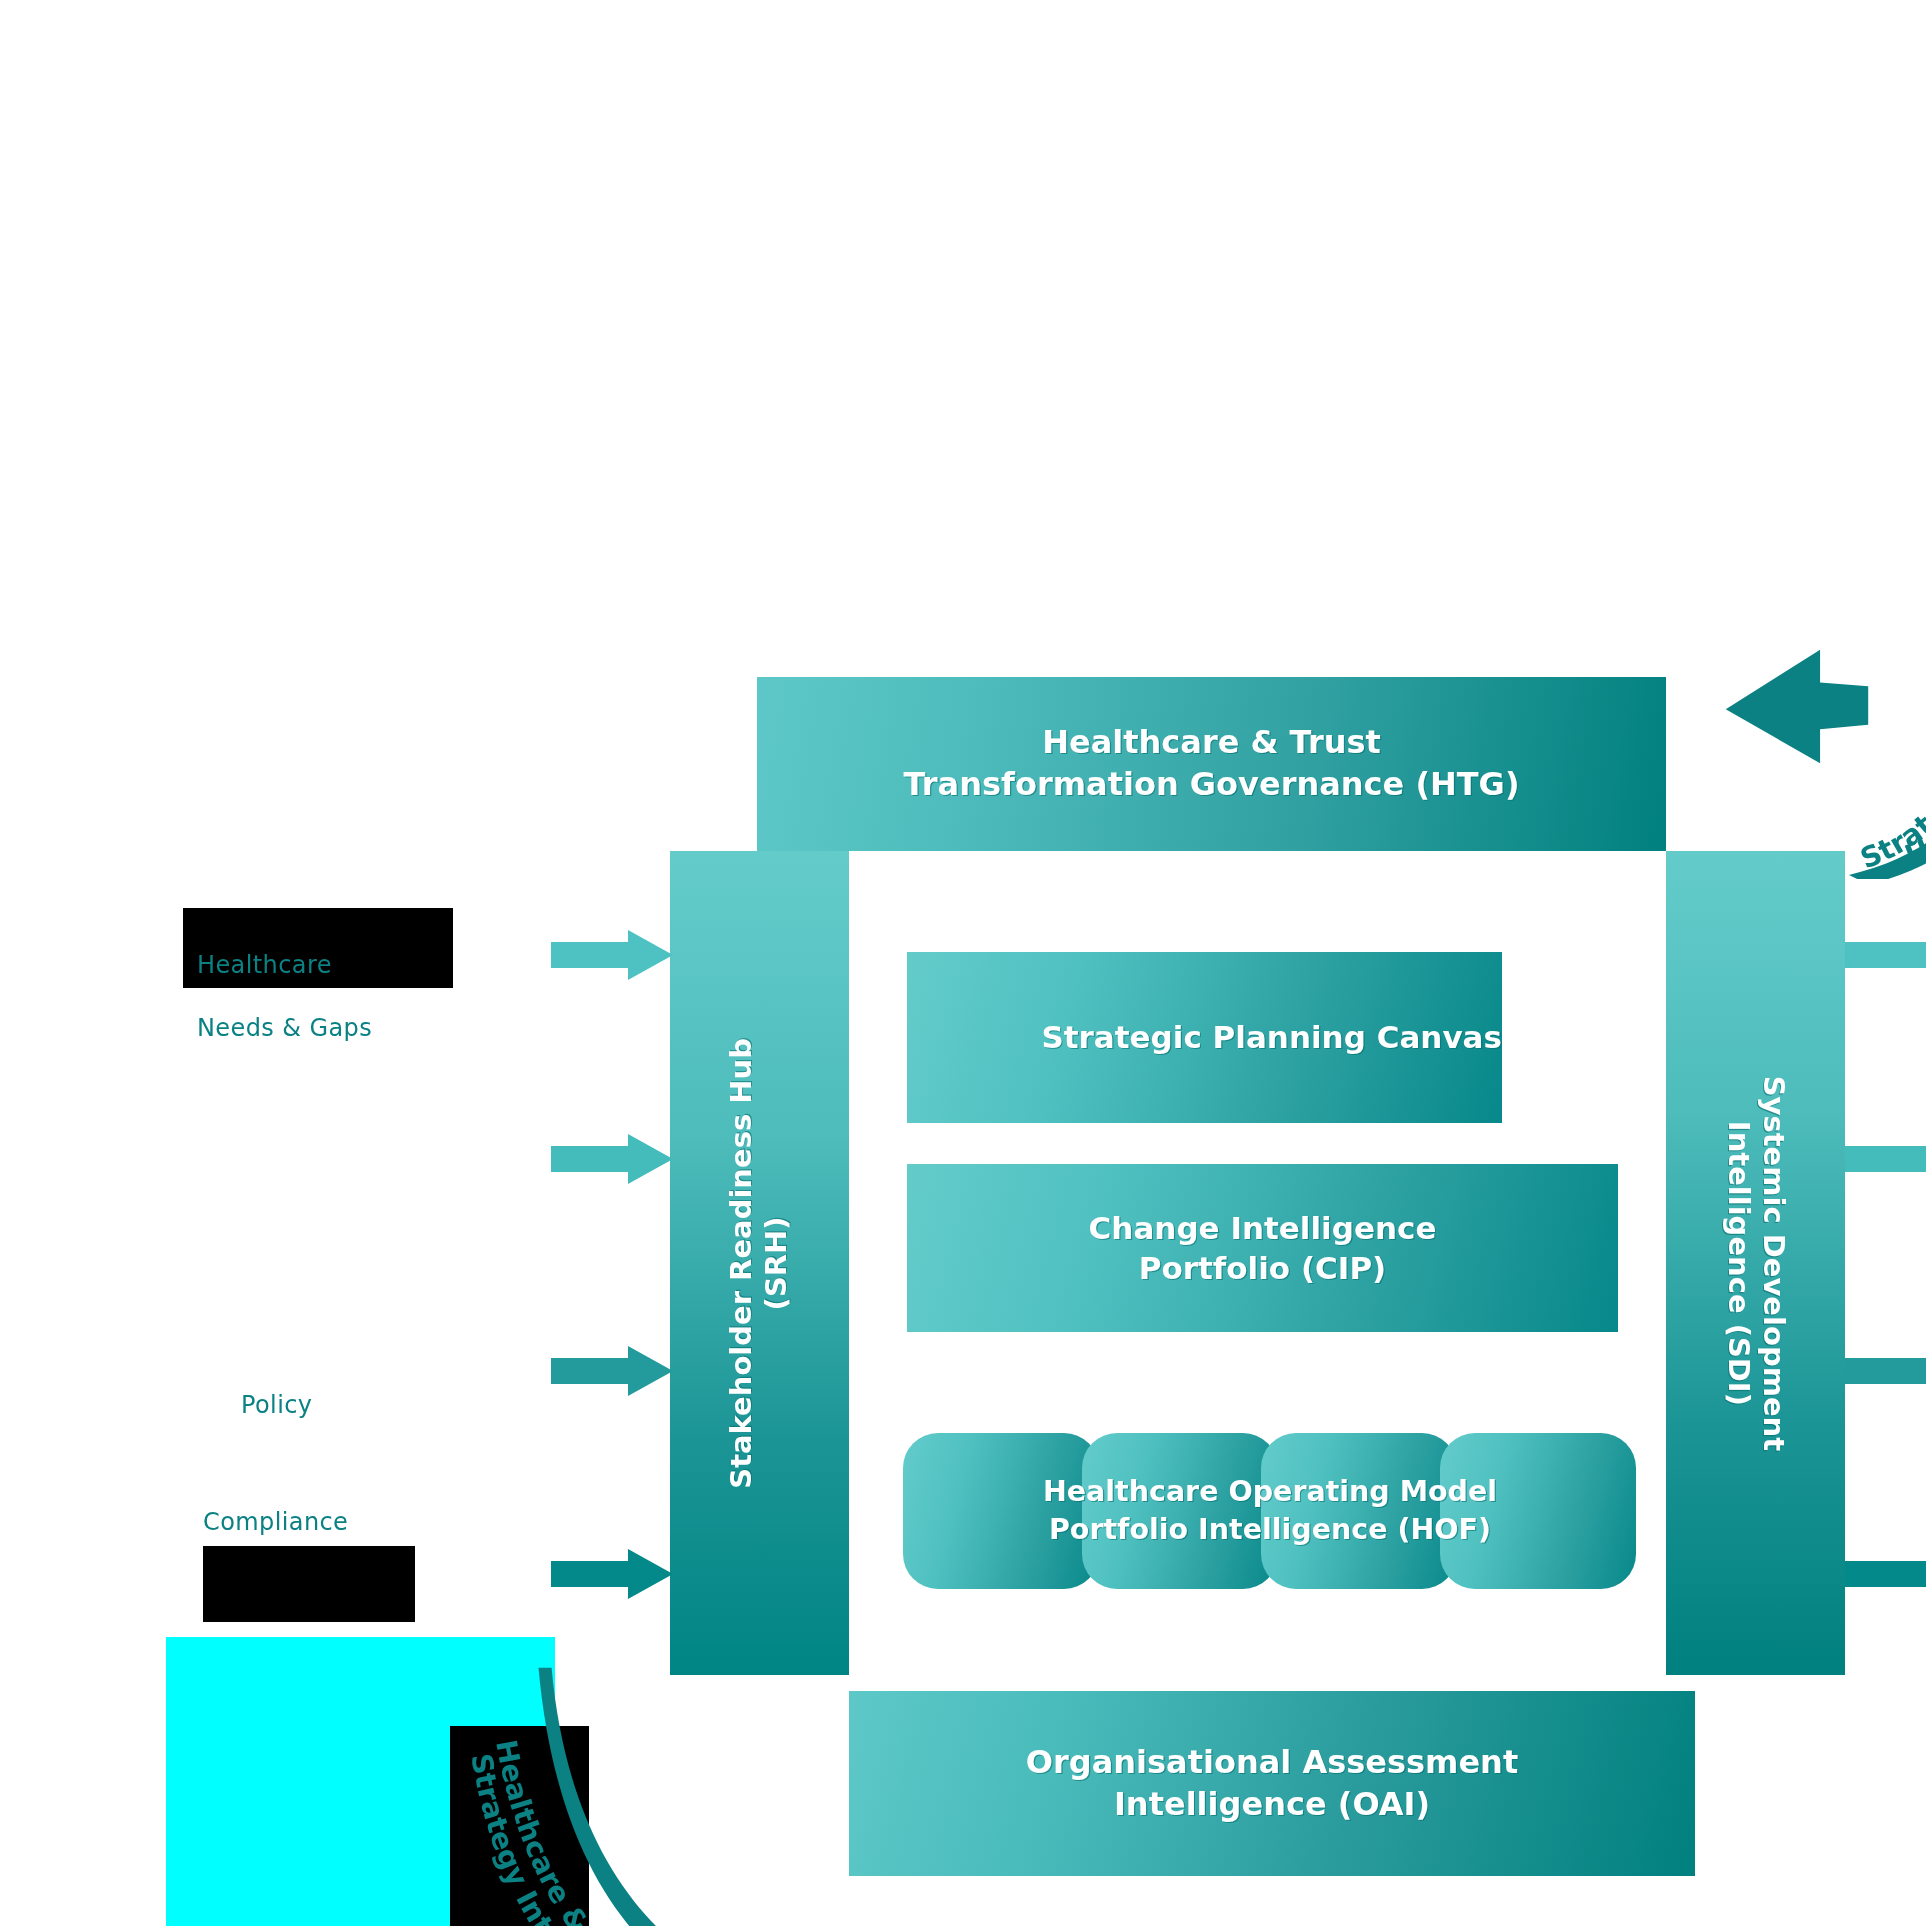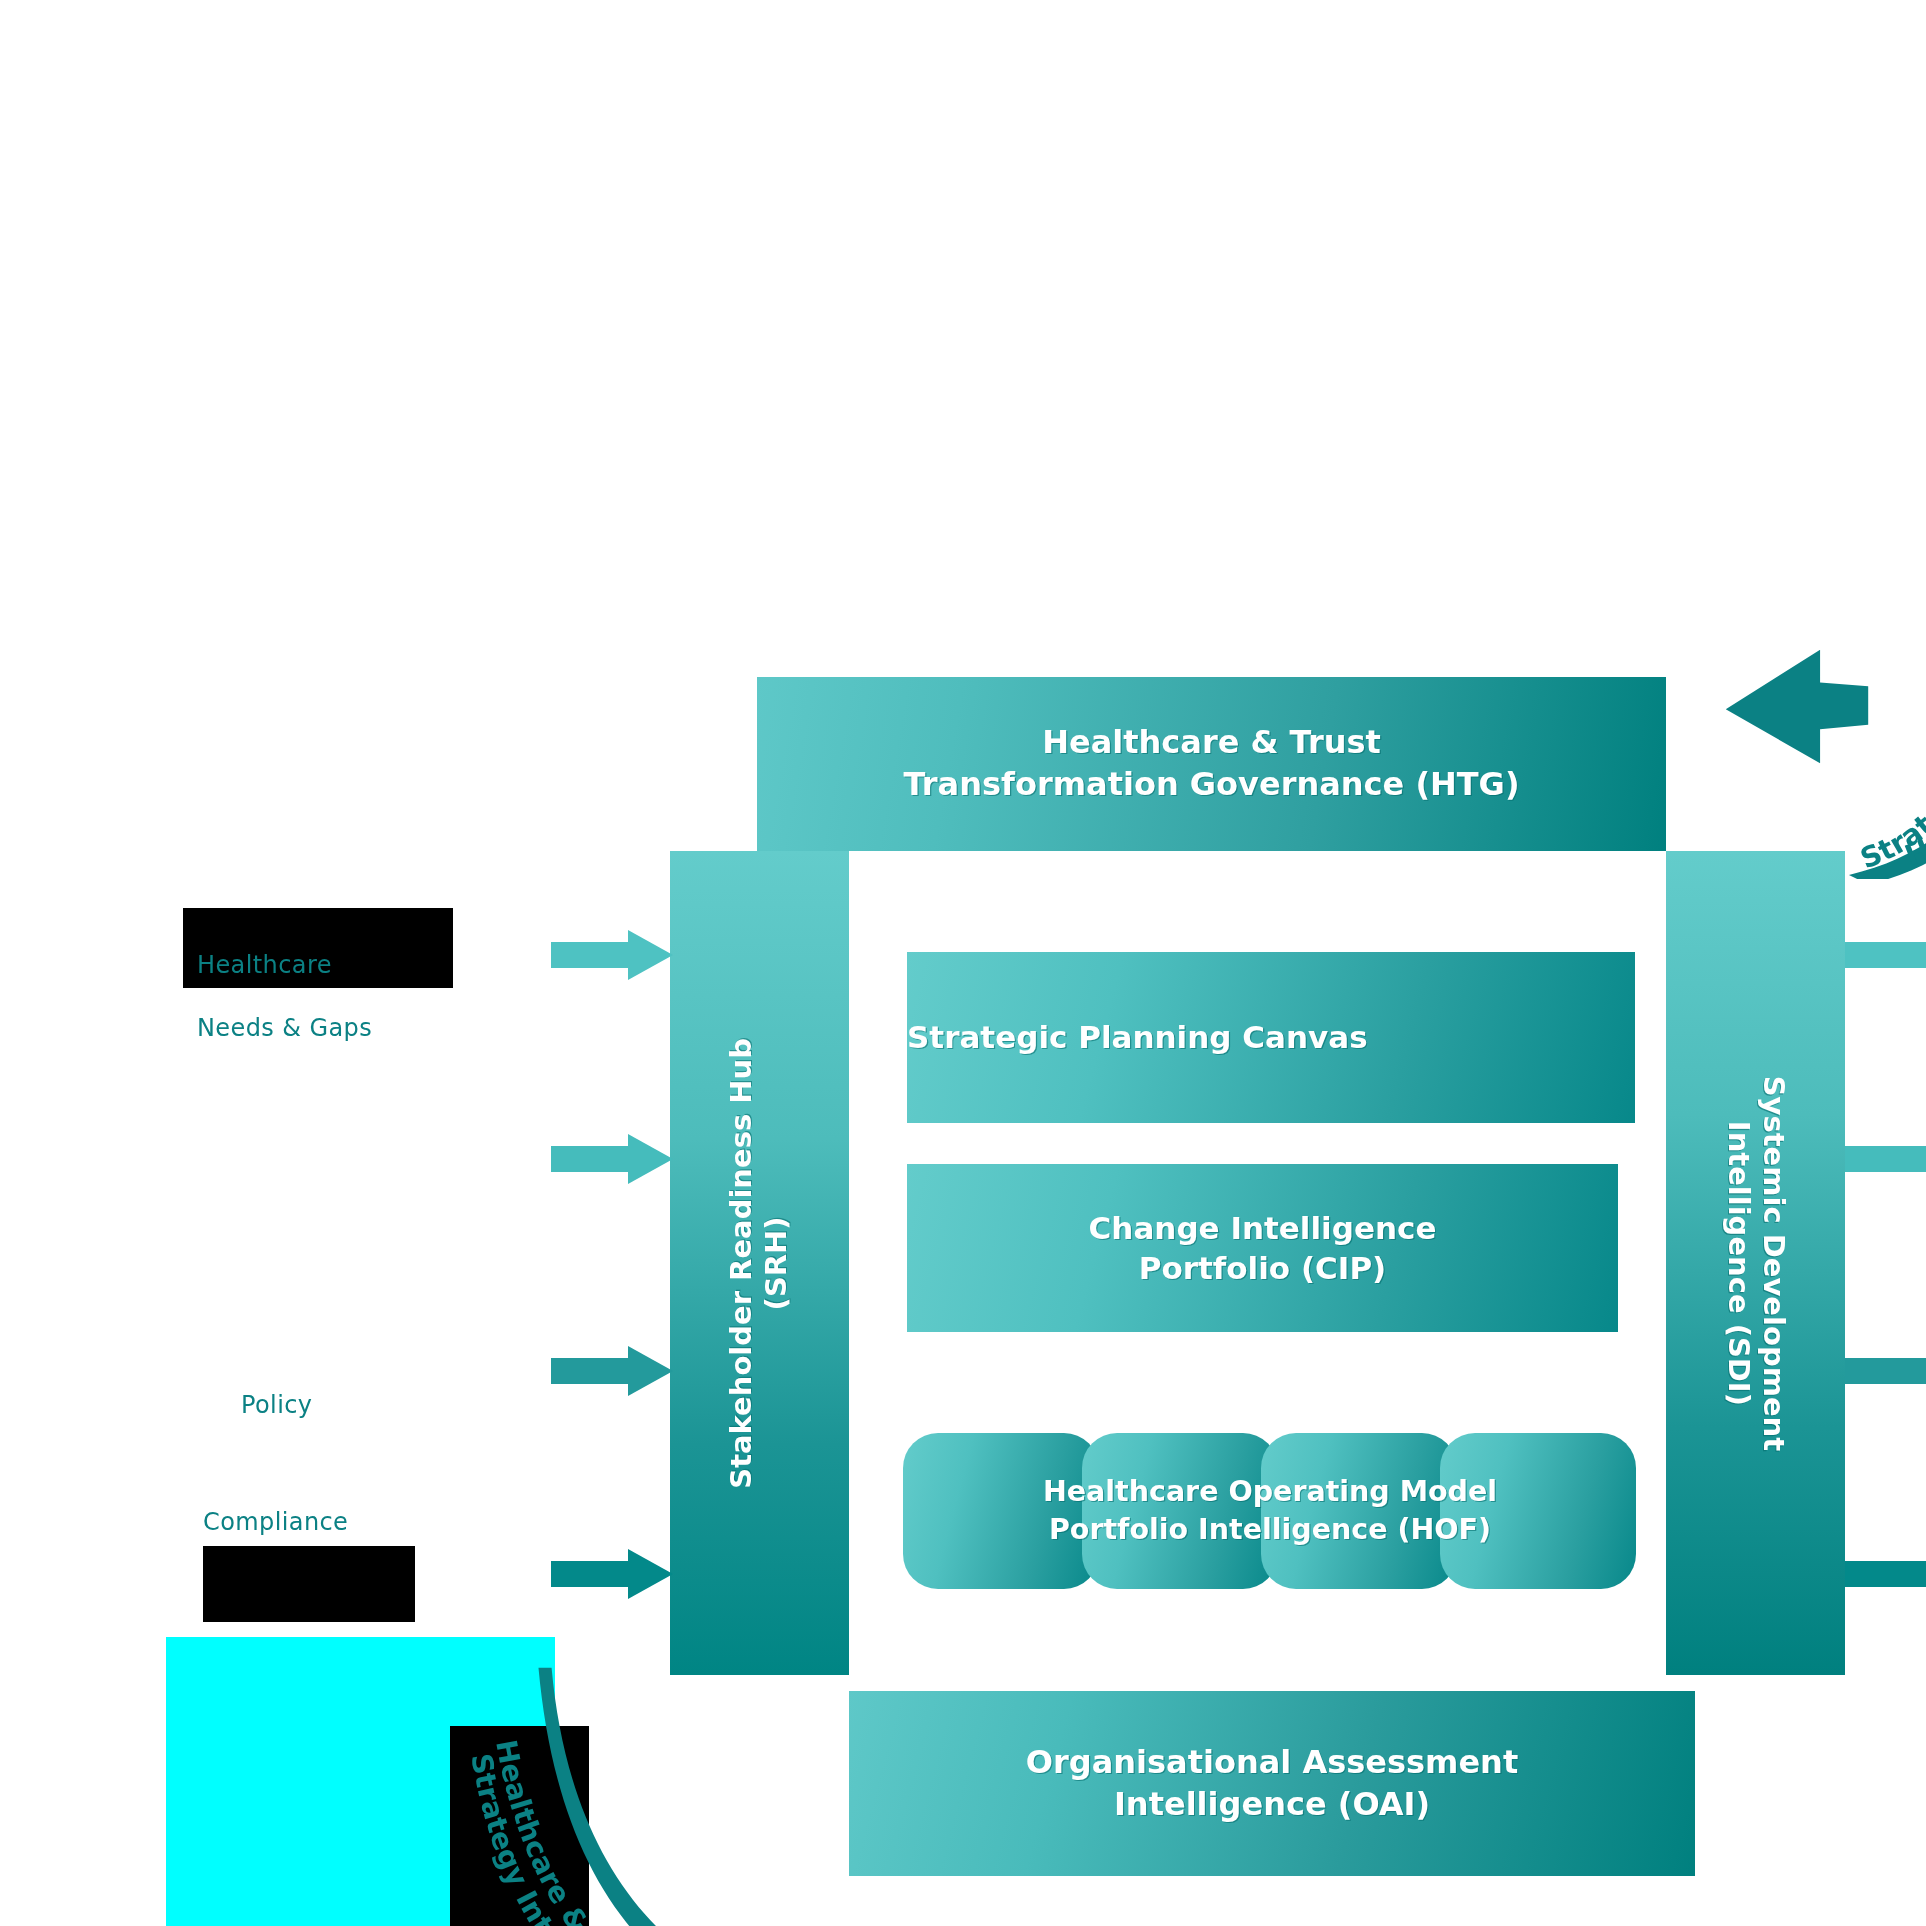--- a/index.html
+++ b/index.html
@@ -40,23 +40,23 @@
   .srh .vert-label{transform:rotate(-90deg);}
   .sdi .vert-label{transform:rotate(90deg);}
 
   .bar-title{
     color:#ffffff;font-weight:bold;font-size:32px;line-height:1.3;
     text-shadow:1.2px 1.2px 0 rgba(0,105,105,.55);
   }
 
   
   .spc{
-    left:907px;top:952px;width:728px;height:171px;
+    left:907px;top:952px;width:595px;height:171px;
     background:linear-gradient(105deg,#63cccb 0%,#4fc0c0 28%,#2a9fa0 68%,#07888a 100%);
-    display:flex;align-items:center;justify-content:flex-start;text-align:center;
+    display:flex;align-items:center;justify-content:flex-end;text-align:center;
   }
   .cip{
     left:907px;top:1164px;width:711px;height:168px;
     background:linear-gradient(105deg,#63cccb 0%,#4fc0c0 28%,#2a9fa0 68%,#07888a 100%);
     display:flex;align-items:center;justify-content:center;text-align:center;
   }
   .inner-title{
     color:#ffffff;font-weight:bold;font-size:31px;line-height:1.3;
     text-shadow:1.2px 1.2px 0 rgba(0,105,105,.55);
   }

